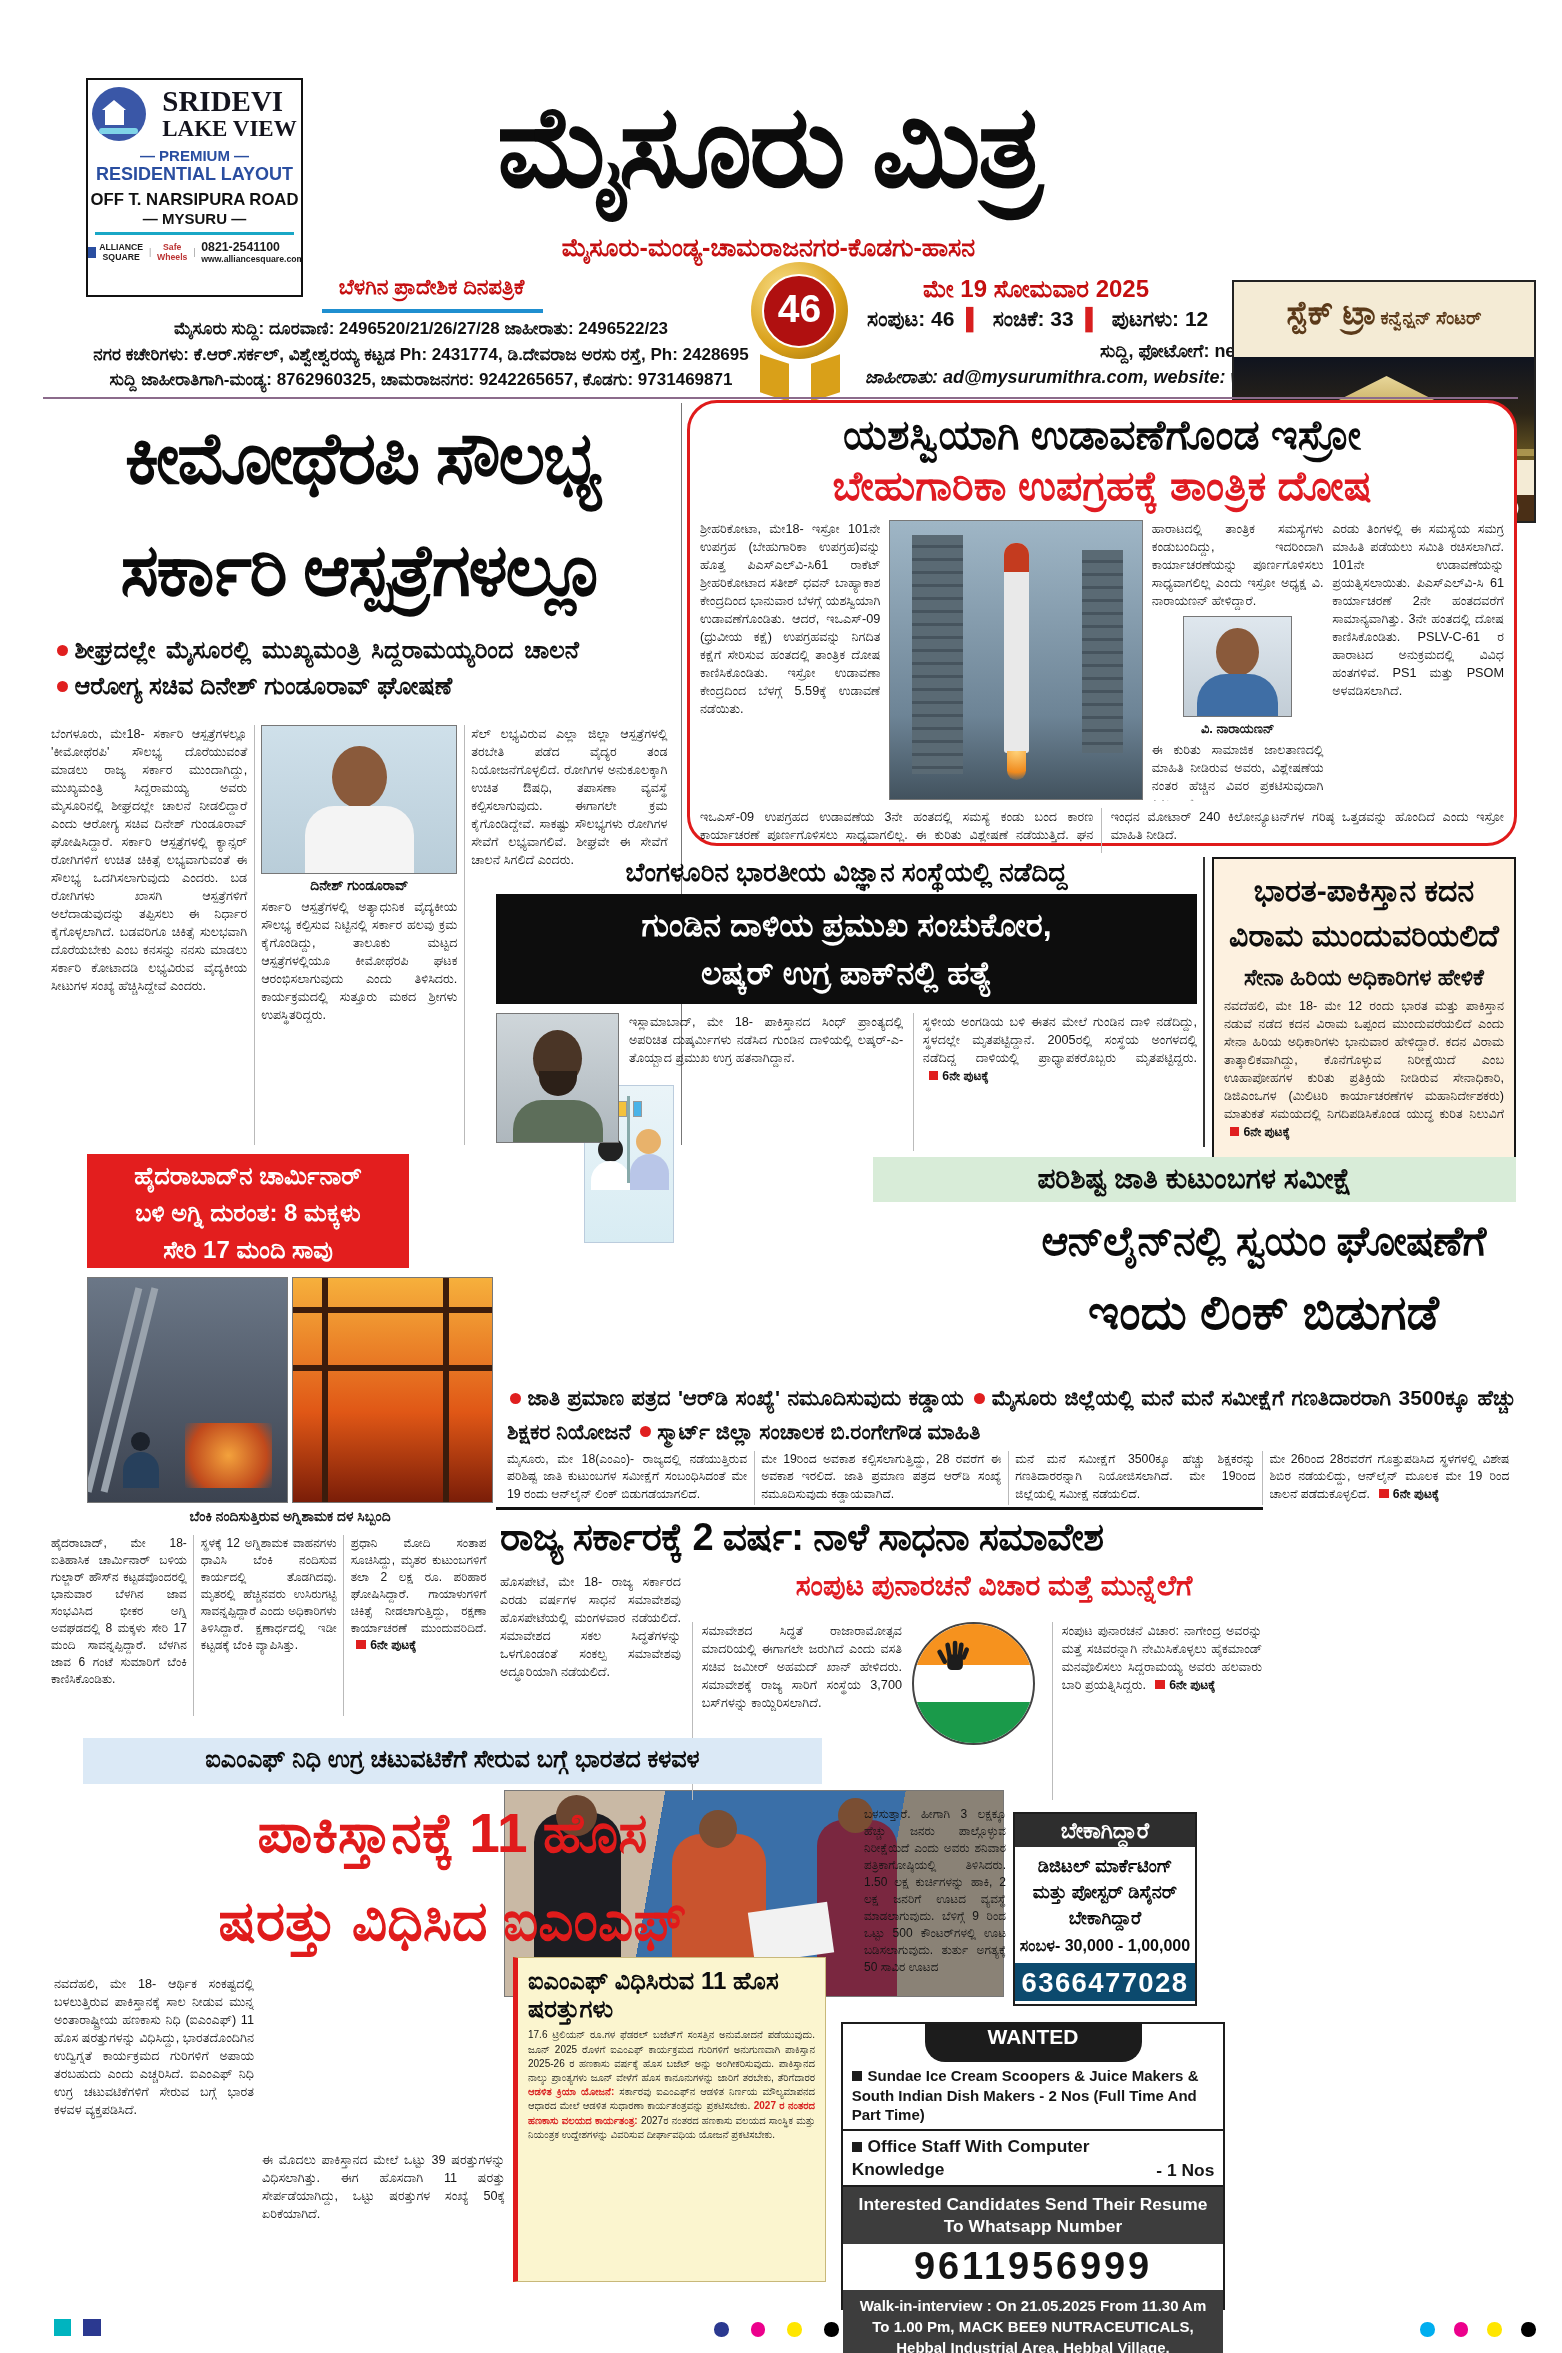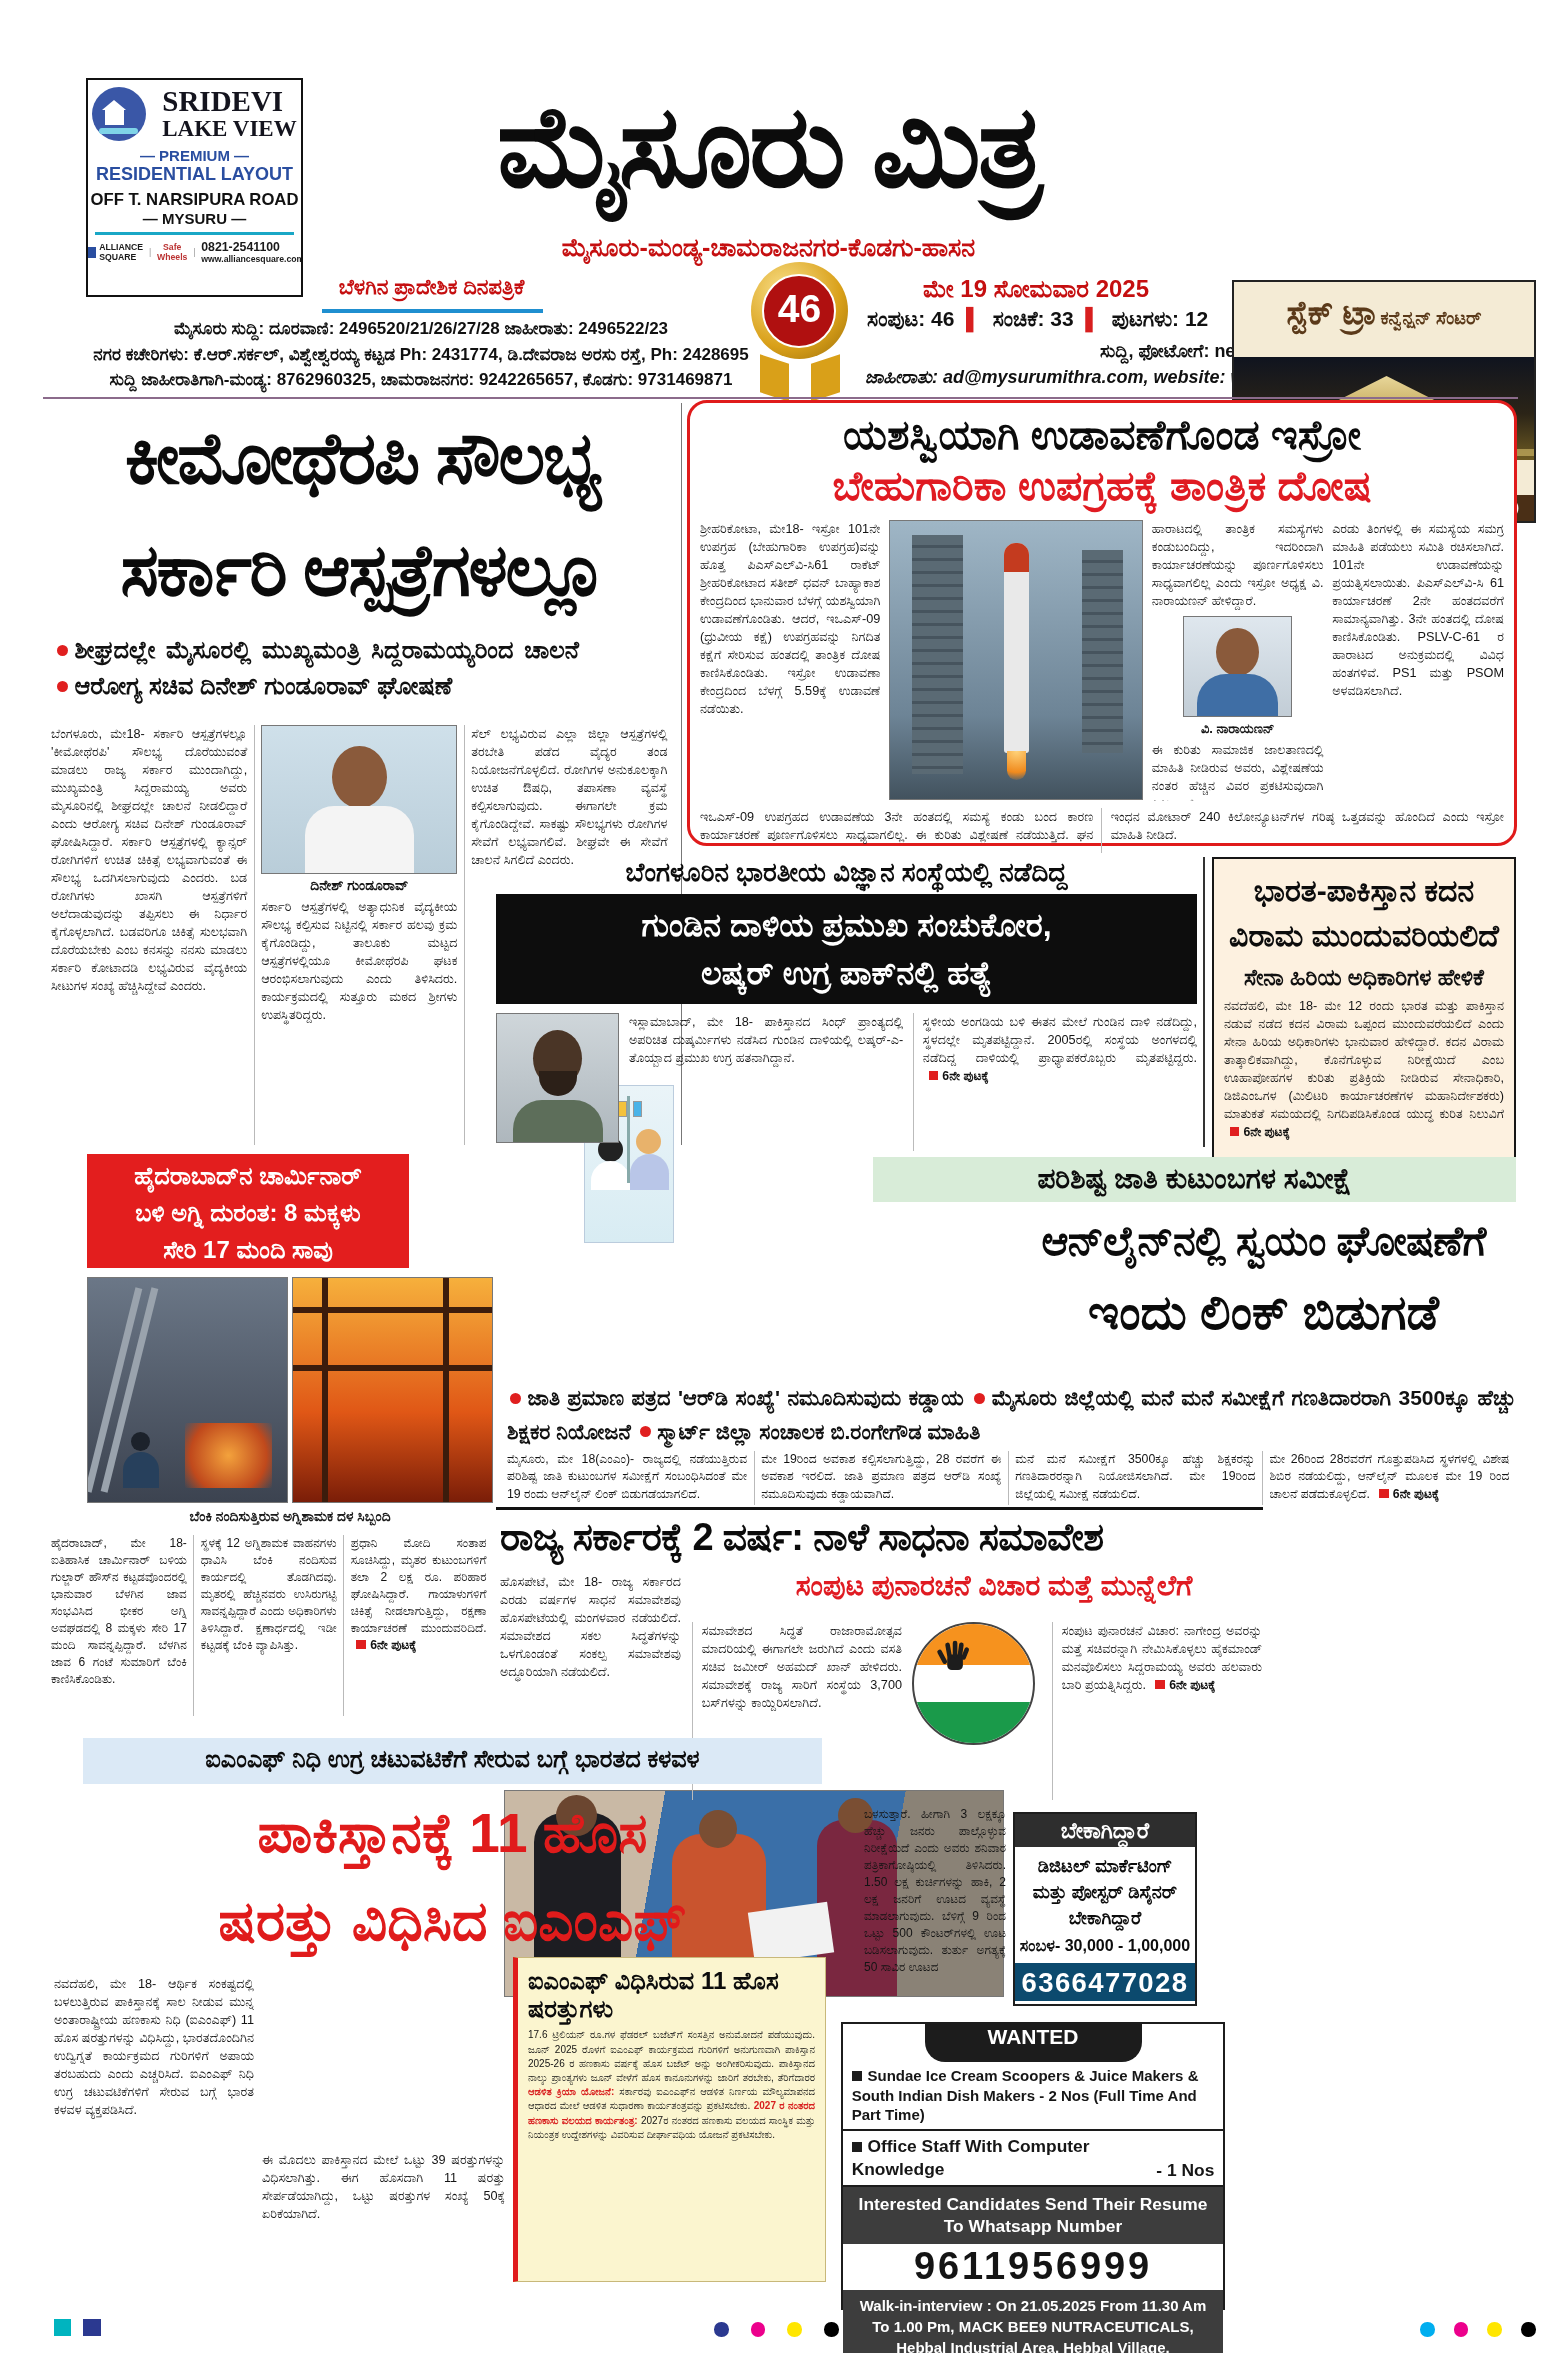--- a/index.html
+++ b/index.html
@@ -40,21 +40,21 @@
       <div style="font-size:29px;font-weight:800;color:#14141e;line-height:1">SRIDEVI</div>
       <div style="font-size:23px;font-weight:800;color:#14141e;line-height:1.1">LAKE VIEW</div>
     </div>
   </div>
   <div style="font-size:15px;font-weight:800;color:#2a4ea0;margin-top:5.8px">— PREMIUM —</div>
   <div style="font-size:18px;font-weight:900;color:#2a4ea0">RESIDENTIAL LAYOUT</div>
   <div style="font-size:16.7px;font-weight:900;color:#111;margin-top:4.3px">OFF T. NARSIPURA ROAD</div>
   <div style="font-size:15px;font-weight:900;color:#111">— MYSURU —</div>
   <div style="height:2.2px;background:#19a7c6;margin:5.8px 7.2px"></div>
   <div style="display:flex;justify-content:center;gap:5.8px;align-items:center;font-size:8.7px">
-    <div style="text-align:left">
+    <div style="text-align:center">
       <div style="display:flex;gap:2.9px;align-items:center">
         <span style="display:inline-block;width:11.6px;height:11.6px;background:#2a4ea0"></span>
         <b><span>ALLIANCE</span><br>
         <span>SQUARE</span></b>
       </div>
     </div>
     <span style="color:#999">|</span>
     <span style="color:#b33;font-weight:700">Safe Wheels</span>
     <span style="color:#999">|</span>
     <div style="text-align:left">
@@ -137,21 +137,21 @@
       <div class="head-sil" style="left:50%;margin-left:-27.5px;top:20px;width:55px;height:62px"></div>
       <div class="shoulders" style="left:50%;margin-left:-54px;top:80px;width:109px;height:69px;background:#f4f4f4"></div>
     </div>
     <div class="cap">ದಿನೇಶ್ ಗುಂಡೂರಾವ್</div>
     <div>ಸರ್ಕಾರಿ ಆಸ್ಪತ್ರೆಗಳಲ್ಲಿ ಅತ್ಯಾಧುನಿಕ ವೈದ್ಯಕೀಯ ಸೌಲಭ್ಯ ಕಲ್ಪಿಸುವ ನಿಟ್ಟಿನಲ್ಲಿ ಸರ್ಕಾರ ಹಲವು ಕ್ರಮ ಕೈಗೊಂಡಿದ್ದು, ತಾಲೂಕು ಮಟ್ಟದ ಆಸ್ಪತ್ರೆಗಳಲ್ಲಿಯೂ ಕೀಮೋಥೆರಪಿ ಘಟಕ ಆರಂಭಿಸಲಾಗುವುದು ಎಂದು ತಿಳಿಸಿದರು. ಕಾರ್ಯಕ್ರಮದಲ್ಲಿ ಸುತ್ತೂರು ಮಠದ ಶ್ರೀಗಳು ಉಪಸ್ಥಿತರಿದ್ದರು.</div>
   </div>
   <div class="col">ಸೆಲ್ ಲಭ್ಯವಿರುವ ಎಲ್ಲಾ ಜಿಲ್ಲಾ ಆಸ್ಪತ್ರೆಗಳಲ್ಲಿ ತರಬೇತಿ ಪಡೆದ ವೈದ್ಯರ ತಂಡ ನಿಯೋಜನೆಗೊಳ್ಳಲಿದೆ. ರೋಗಿಗಳ ಅನುಕೂಲಕ್ಕಾಗಿ ಉಚಿತ ಔಷಧಿ, ತಪಾಸಣಾ ವ್ಯವಸ್ಥೆ ಕಲ್ಪಿಸಲಾಗುವುದು. ಈಗಾಗಲೇ ಕ್ರಮ ಕೈಗೊಂಡಿದ್ದೇವೆ. ಸಾಕಷ್ಟು ಸೌಲಭ್ಯಗಳು ರೋಗಿಗಳ ಸೇವೆಗೆ ಲಭ್ಯವಾಗಲಿವೆ. ಶೀಘ್ರವೇ ಈ ಸೇವೆಗೆ ಚಾಲನೆ ಸಿಗಲಿದೆ ಎಂದರು.</div>
 </div>
 <div class="abs" style="left:681px;top:403px;width:1.4px;height:742px;background:#777"></div>
 
-<div class="abs" style="left:687px;top:400px;width:830px;height:446px;border:3.6px solid #e01b1b;border-radius:20px;padding:7.2px 10px;background:#fff">
+<div class="abs" style="left:687px;top:400px;width:830px;height:446px;border:3.6px solid #e01b1b;border-radius:30px;padding:7.2px 10px;background:#fff">
   <div class="c" style="font-size:41px;font-weight:900;color:#0b0b0b;line-height:1.25">ಯಶಸ್ವಿಯಾಗಿ ಉಡಾವಣೆಗೊಂಡ ಇಸ್ರೋ</div>
   <div class="c" style="font-size:41px;font-weight:900;color:#e01b22;line-height:1.25">ಬೇಹುಗಾರಿಕಾ ಉಪಗ್ರಹಕ್ಕೆ ತಾಂತ್ರಿಕ ದೋಷ</div>
   <div style="display:flex;gap:8.7px;margin-top:7.2px;height:281px">
     <div class="col body-txt j" style="flex:1.05">ಶ್ರೀಹರಿಕೋಟಾ, ಮೇ18- ಇಸ್ರೋ 101ನೇ ಉಪಗ್ರಹ (ಬೇಹುಗಾರಿಕಾ ಉಪಗ್ರಹ)ವನ್ನು ಹೊತ್ತ ಪಿಎಸ್ಎಲ್‌ವಿ-ಸಿ61 ರಾಕೆಟ್ ಶ್ರೀಹರಿಕೋಟಾದ ಸತೀಶ್ ಧವನ್ ಬಾಹ್ಯಾಕಾಶ ಕೇಂದ್ರದಿಂದ ಭಾನುವಾರ ಬೆಳಗ್ಗೆ ಯಶಸ್ವಿಯಾಗಿ ಉಡಾವಣೆಗೊಂಡಿತು. ಆದರೆ, ಇಒಎಸ್-09 (ಧ್ರುವೀಯ ಕಕ್ಷೆ) ಉಪಗ್ರಹವನ್ನು ನಿಗದಿತ ಕಕ್ಷೆಗೆ ಸೇರಿಸುವ ಹಂತದಲ್ಲಿ ತಾಂತ್ರಿಕ ದೋಷ ಕಾಣಿಸಿಕೊಂಡಿತು. ಇಸ್ರೋ ಉಡಾವಣಾ ಕೇಂದ್ರದಿಂದ ಬೆಳಗ್ಗೆ 5.59ಕ್ಕೆ ಉಡಾವಣೆ ನಡೆಯಿತು.</div>
     <div class="ph" style="flex:none;width:254px;height:280px;background:linear-gradient(#9fb6c6,#6d8496 70%,#42525e)">
       <div style="position:absolute;left:22px;top:14.5px;width:51px;height:239px;background:repeating-linear-gradient(#5a6a74 0 10px,#46545e 10px 13px)"></div>
       <div style="position:absolute;left:114px;top:22px;width:25px;height:210px;background:#e9e9e9;border-radius:11.6px 11.6px 2.9px 2.9px"></div>
       <div style="position:absolute;left:114px;top:22px;width:25px;height:29px;background:#c43b1f;border-radius:11.6px 11.6px 0 0"></div>
       <div style="position:absolute;left:117px;top:230px;width:19px;height:29px;background:radial-gradient(circle at 50% 0,#ffd37a,#f08a1d 70%,transparent);border-radius:0 0 10px 10px"></div>
       <div style="position:absolute;right:19px;top:29px;width:41px;height:203px;background:repeating-linear-gradient(#5a6a74 0 10px,#46545e 10px 13px)"></div>

